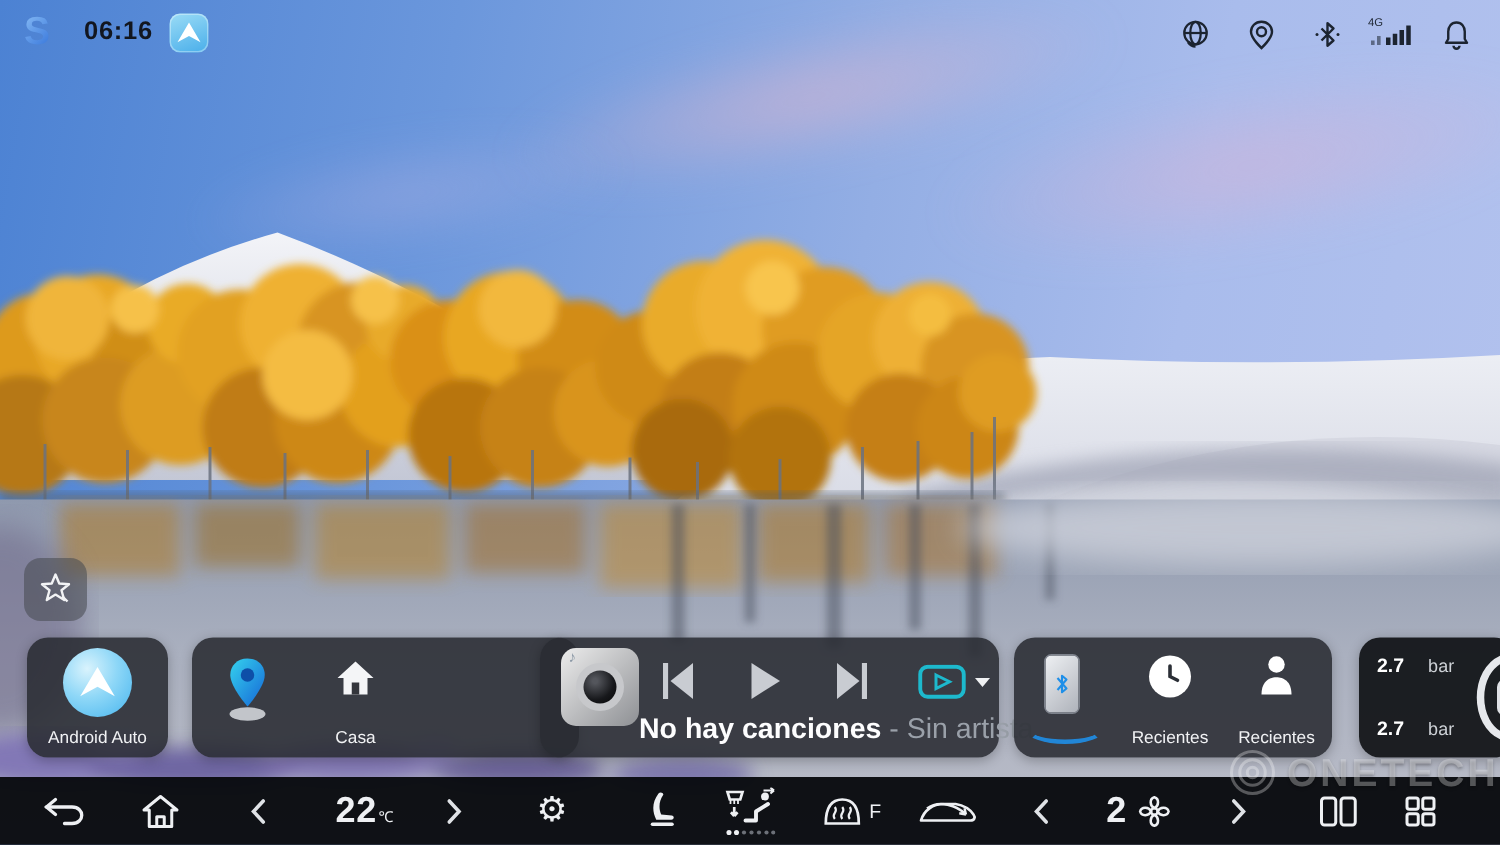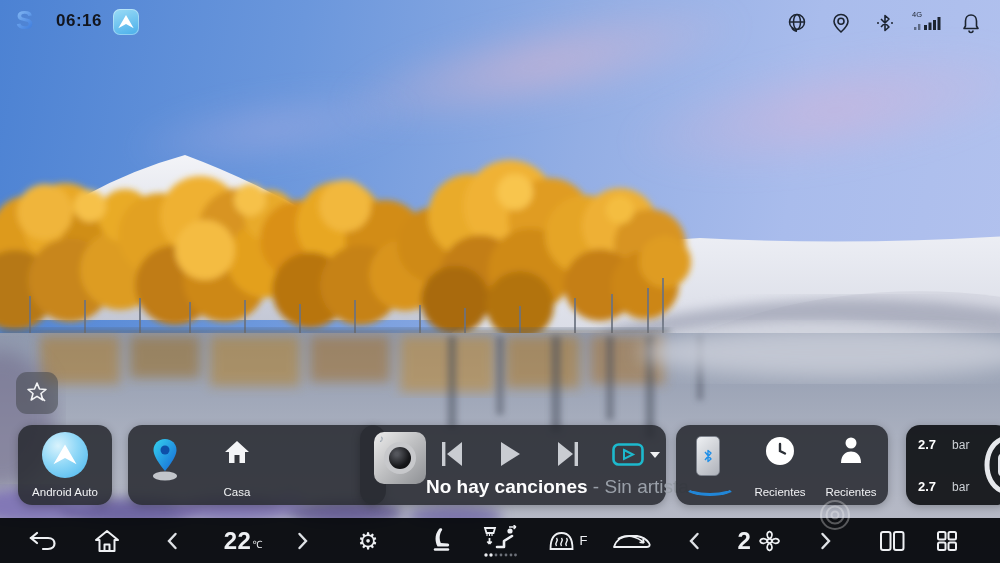--- a/index.html
+++ b/index.html
@@ -476,15 +476,16 @@
       </svg>
     </div>
   </div>
 
   <div id="watermark">
     <svg width="34" height="34" viewBox="0 0 34 34" fill="none" stroke="rgba(255,255,255,.30)" stroke-width="2">
       <circle cx="17" cy="17" r="14"></circle>
       <circle cx="17" cy="17" r="8.5"></circle>
       <circle cx="17" cy="17" r="3.5"></circle>
     </svg>
+    <span id="watermark-text">ONETECH</span>
   </div>
 
 </div>
 
 </body></html>

